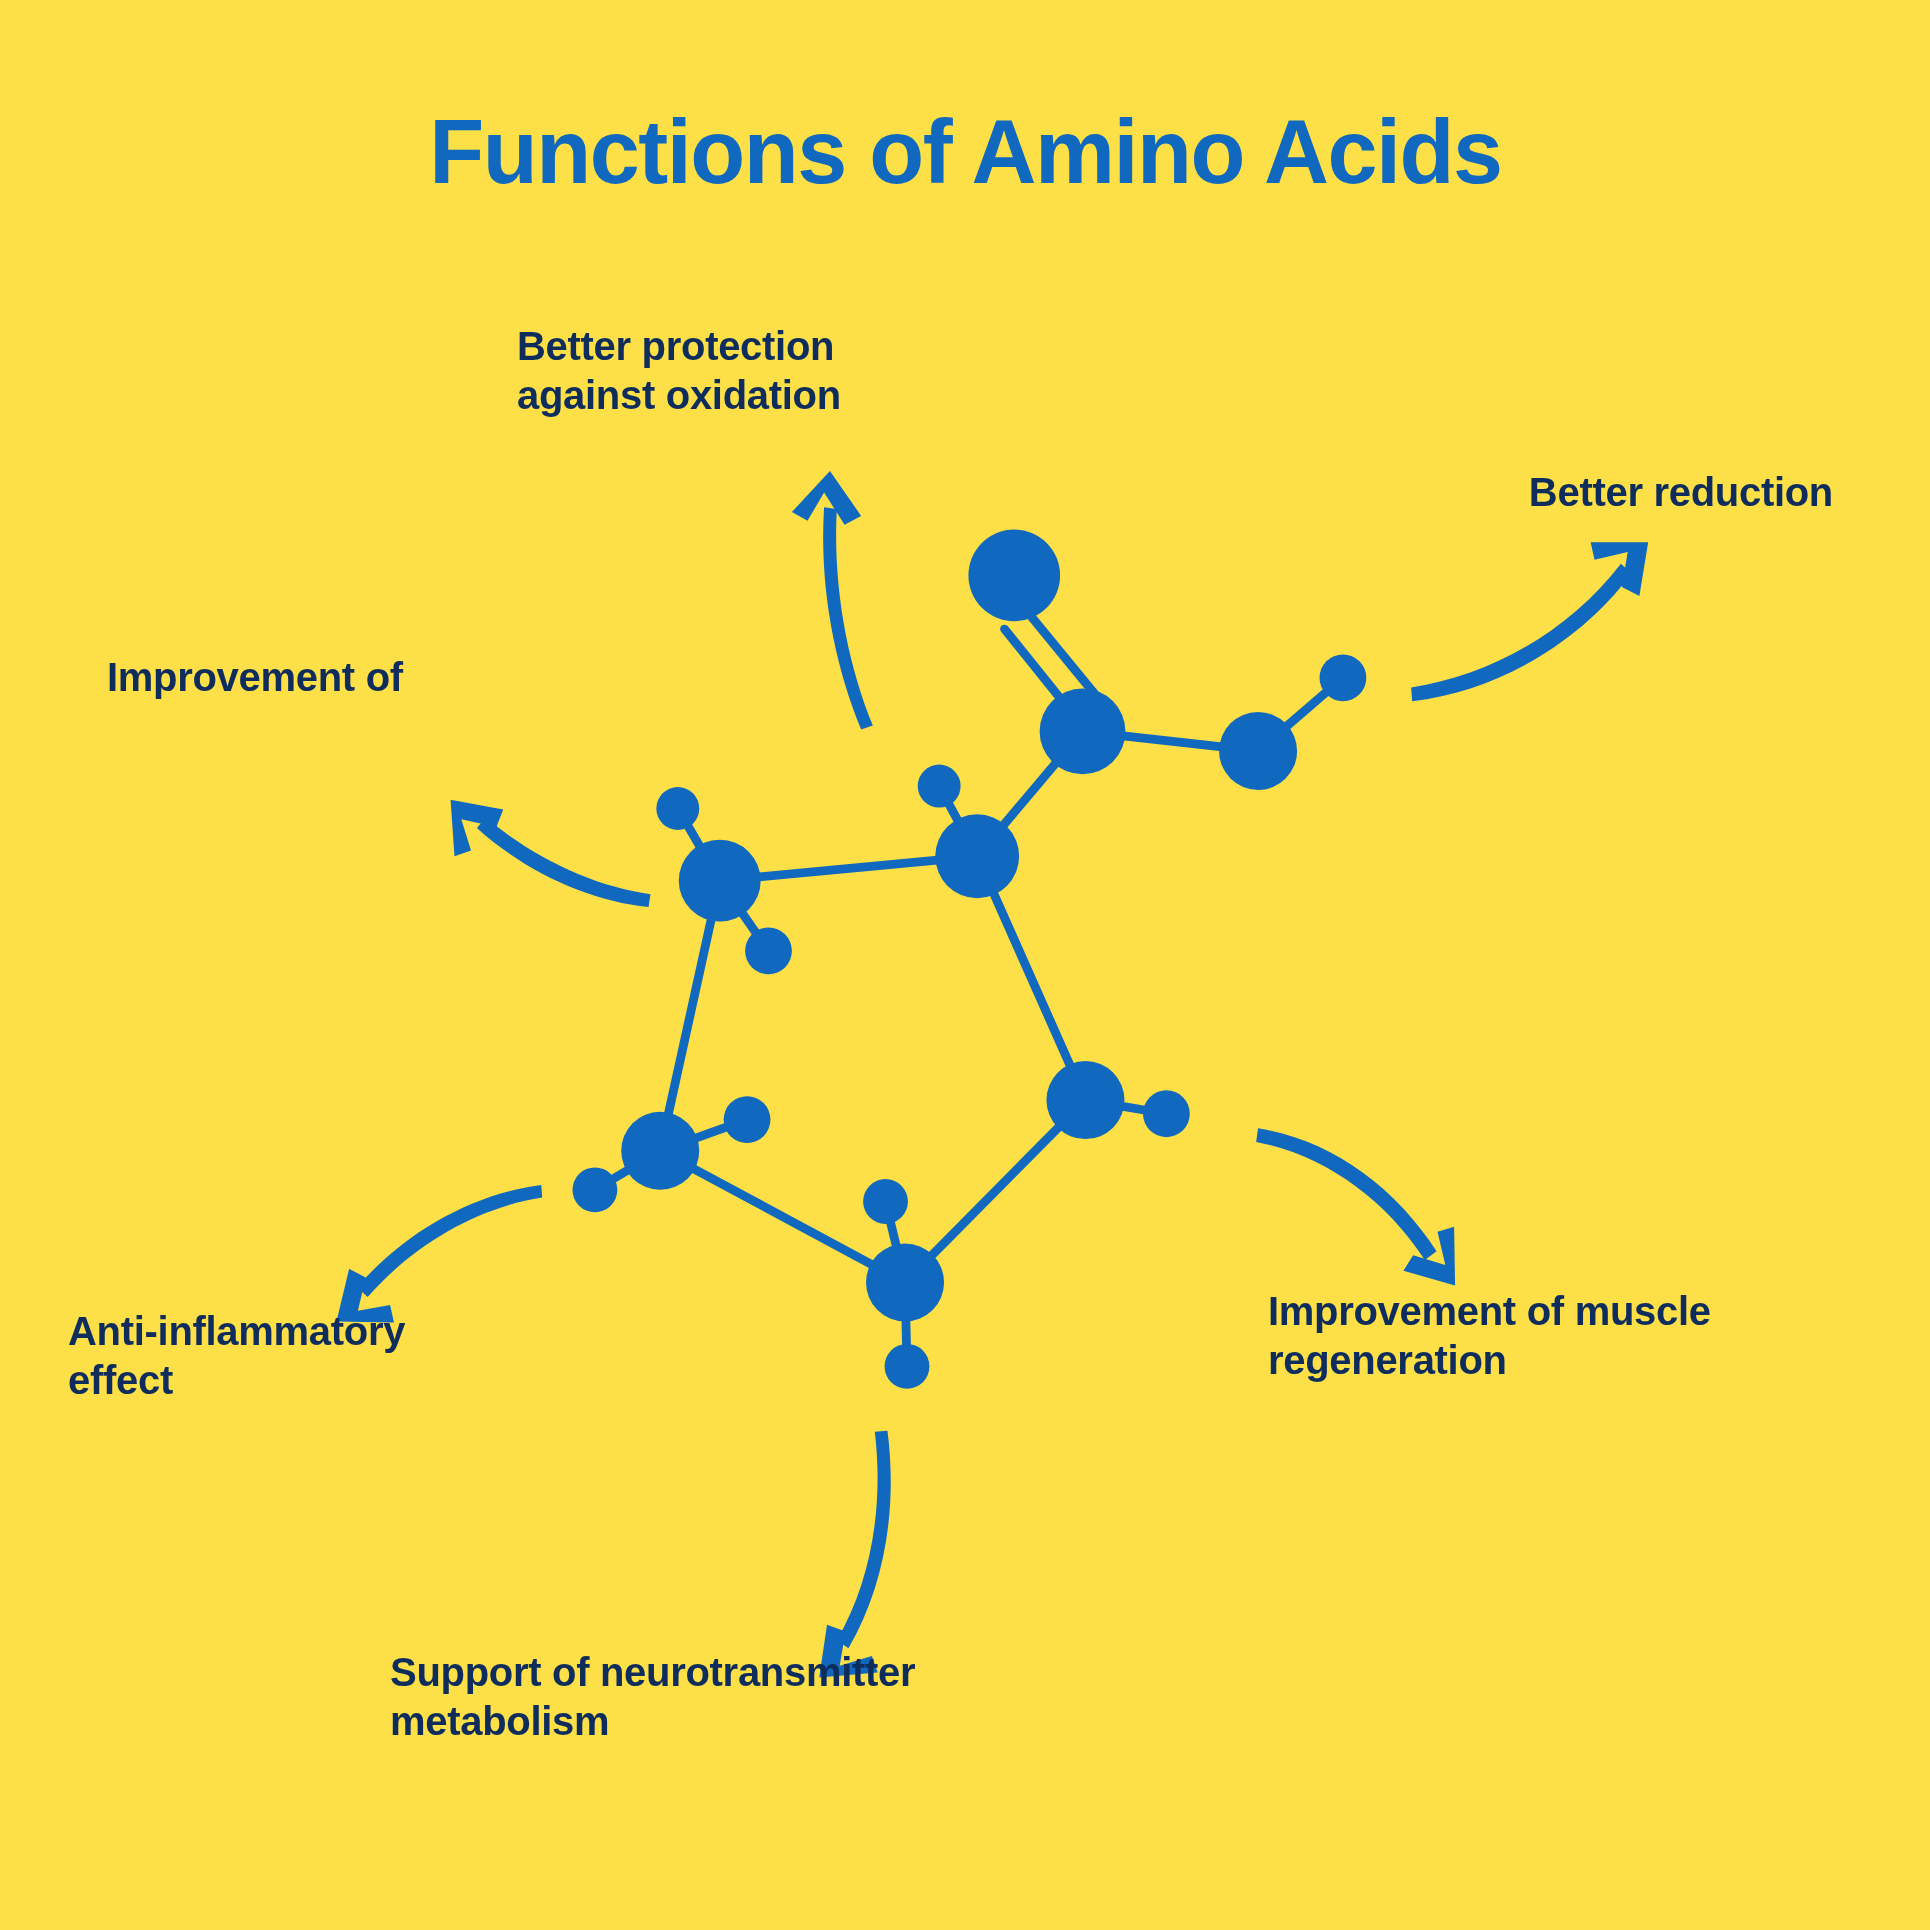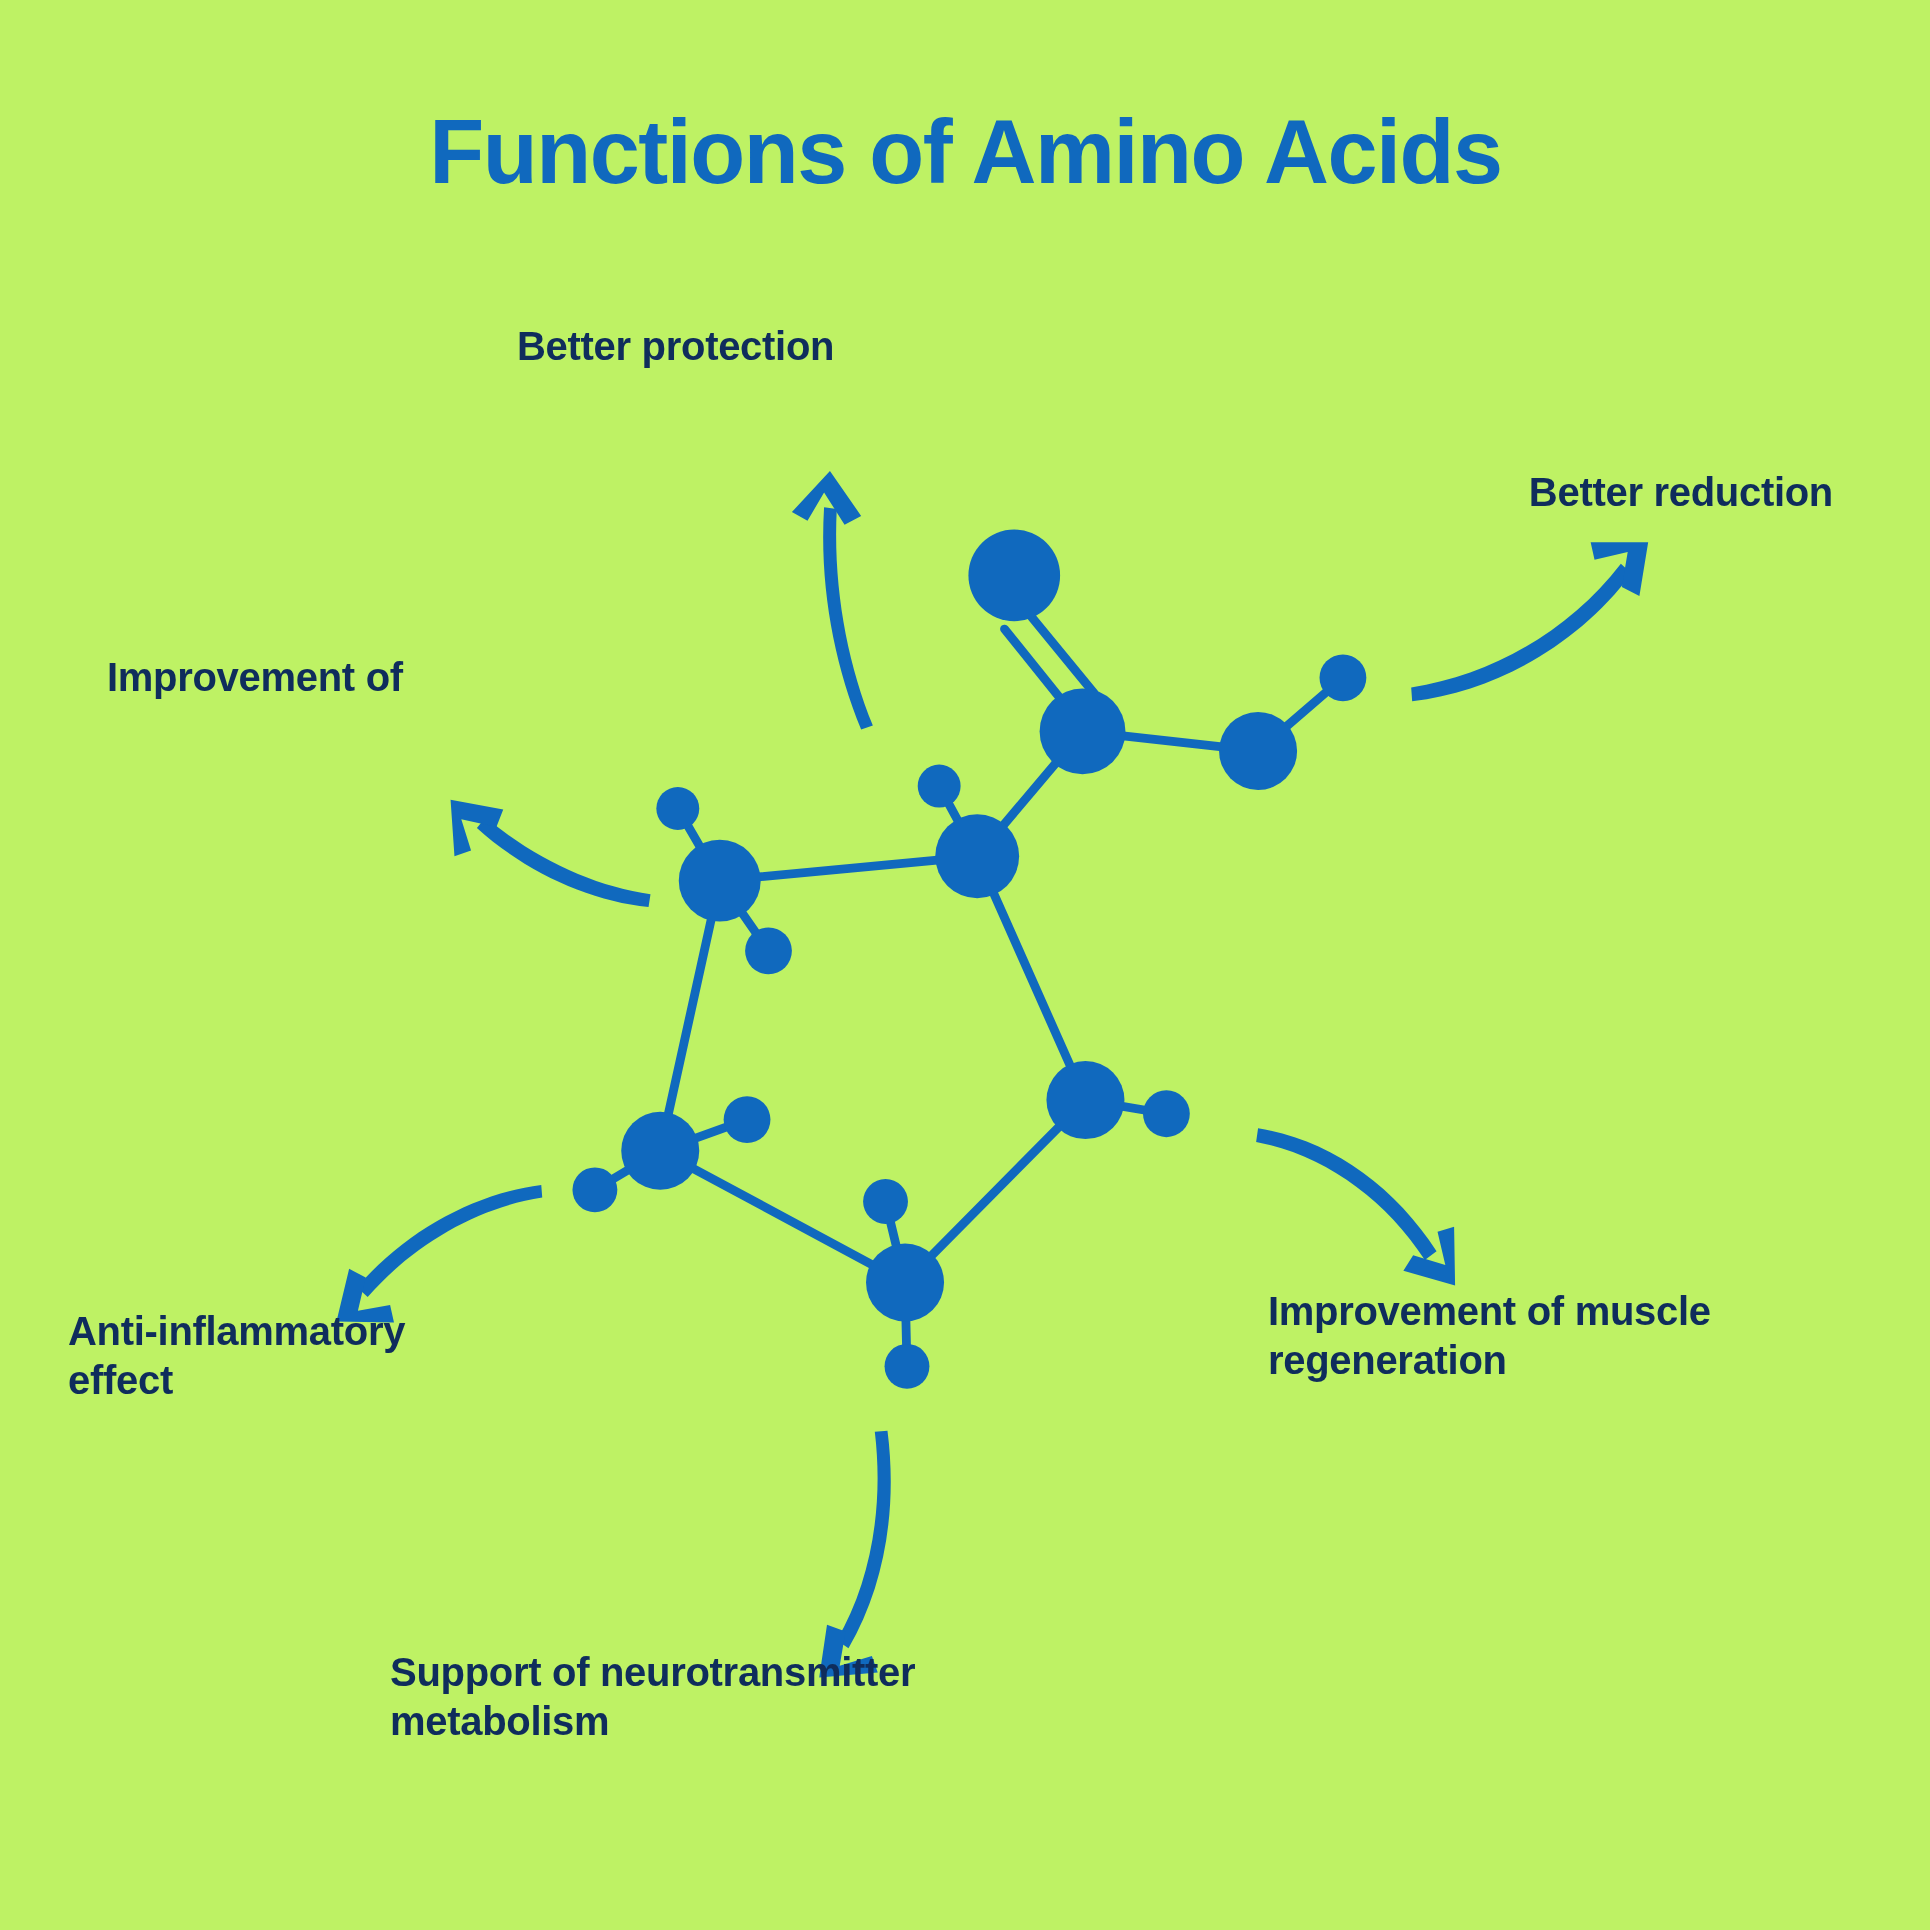--- a/index.html
+++ b/index.html
@@ -12,21 +12,21 @@
     height: 1931px;
     background: #f7f7f5;
     font-family: "Liberation Sans", sans-serif;
     overflow: hidden;
     position: relative;
   }
   #infographic {
     position: relative;
     width: 1931px;
     height: 1931px;
-    background: #bef264;
+    background: #fde047;
   }
   #page-title {
     position: absolute;
     left: 0;
     top: 105px;
     width: 1931px;
     text-align: center;
     color: #1069be;
     font-size: 90px;
     font-weight: 700;
@@ -200,20 +200,21 @@
                C 920 1545, 908 1625, 870 1690
                L 858 1682
                C 894 1620, 906 1543, 897 1468 Z"></path>
       <path class="arrow-path" d="M 840 1720
                L 848 1666 L 867 1673 L 861 1708 L 894 1698 L 900 1715 Z"></path>
     </g>
   </svg>
 
   <div class="label lbl-center" id="label-oxidation">
     <span>Better protection</span>
+    <span>against oxidation</span>
   </div>
 
   <div class="label lbl-right" id="label-stress">
     <span>Better reduction</span>
   </div>
 
   <div class="label lbl-center" id="label-energy">
     <span>Improvement of</span>
   </div>
 

